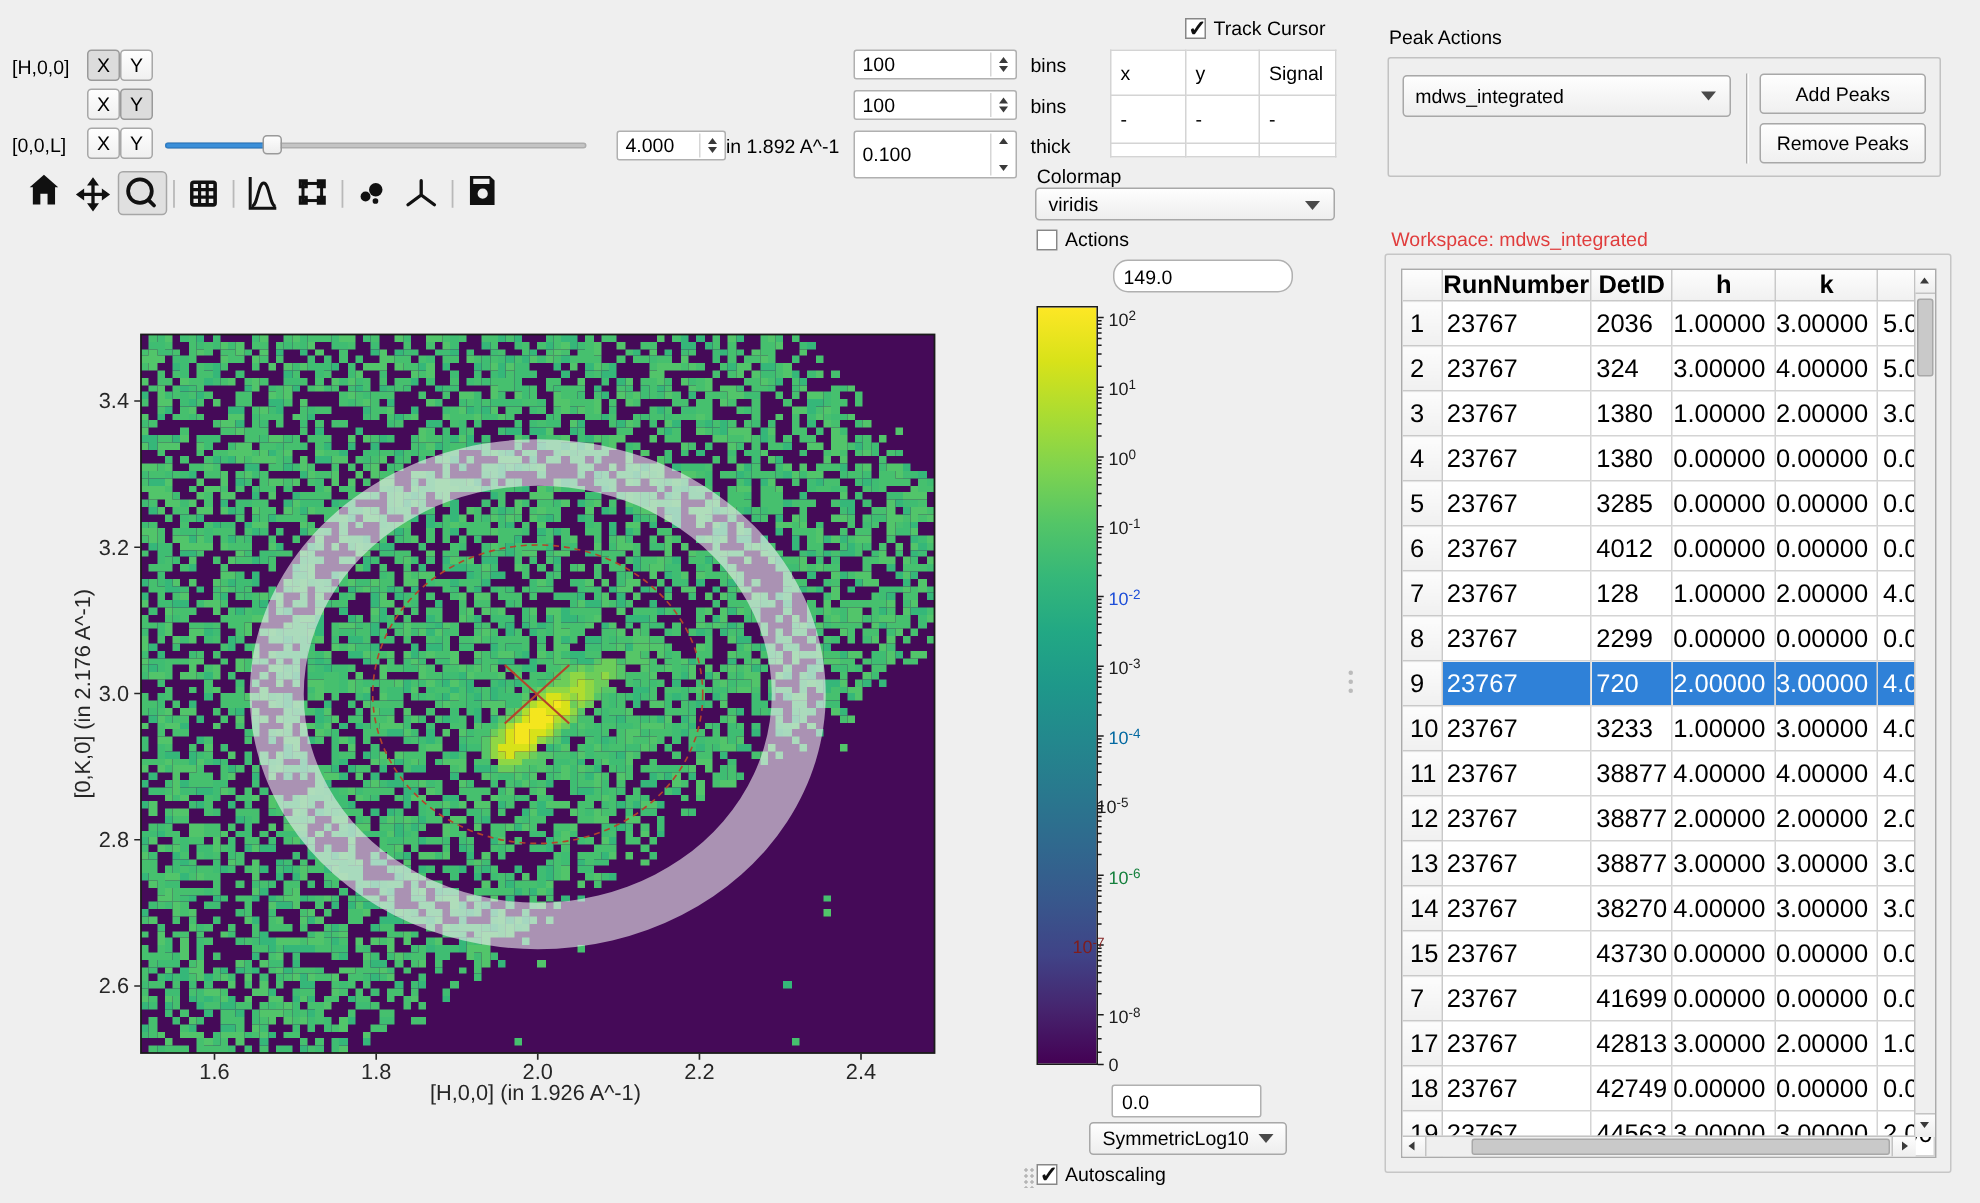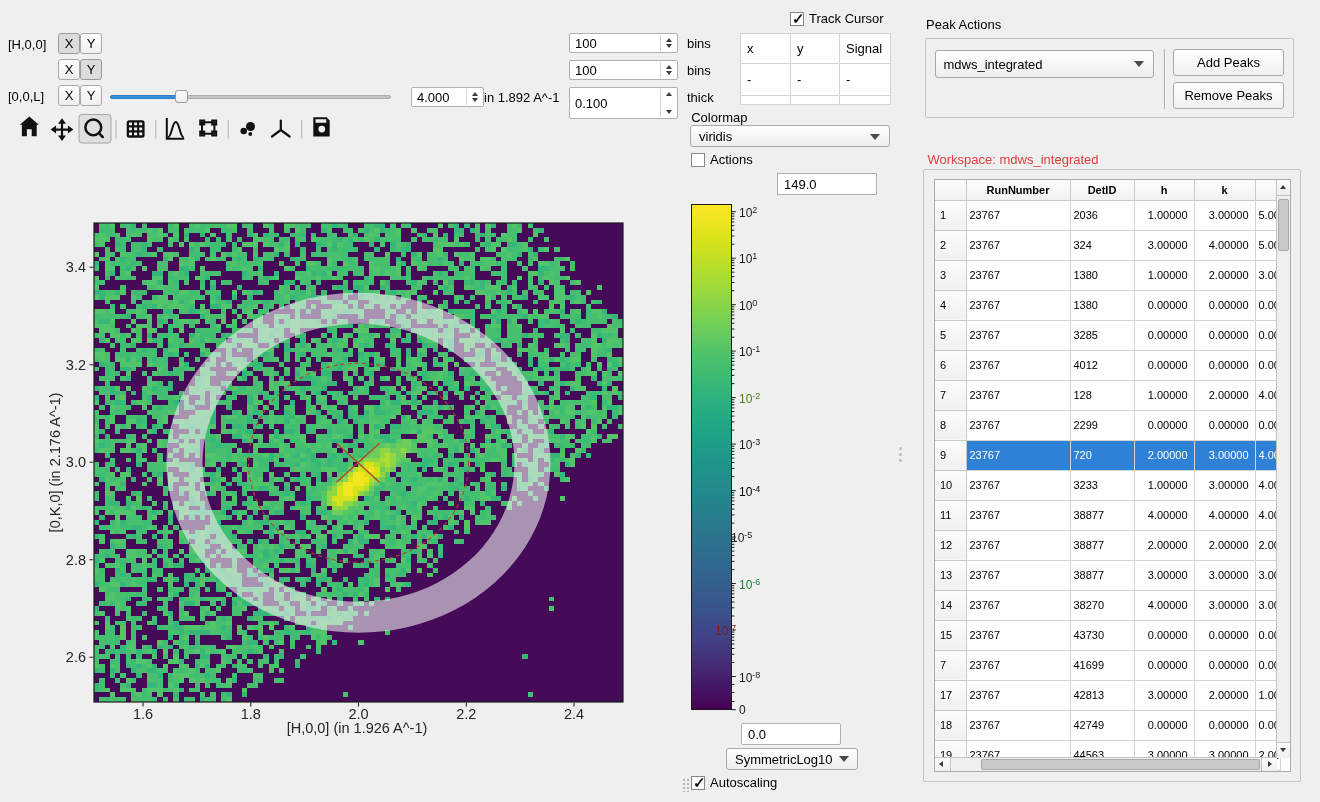--- a/index.html
+++ b/index.html
@@ -178,36 +178,36 @@
 
 <div class="abs" style="left:691.2px;top:110px;">Colormap</div>
 <div class="combo" style="left:690px;top:125px;width:200px;height:22px;">
     <span class="ct">viridis</span>
     <span class="ca" style="right:9px;"></span>
   </div>
 <div style="position:absolute;left:691px;top:152px;width:140px;height:16px;">
     <span class="cb"></span>
     <span style="position:absolute;left:19px;top:0px;">Actions</span>
   </div>
-<div class="abs" style="left:777px;top:173px;width:100px;height:22px;background:#fff;border:1px solid #b0b0b0;border-radius:0;">
+<div class="abs" style="left:742px;top:173px;width:120px;height:22px;background:#fff;border:1px solid #b0b0b0;border-radius:10px;">
     <span style="position:absolute;left:6px;top:3px;">149.0</span>
   </div>
 <div class="abs" style="left:691.2px;top:204.2px;width:40.6px;height:505.5px;border:1.2px solid #1b1b1b;background:linear-gradient(#fde725 0.0%,#d8e219 7.1%,#aadc32 14.3%,#7ed34f 21.4%,#53c567 28.6%,#35b779 35.7%,#22a884 42.9%,#1e988a 50.0%,#23888d 57.1%,#29788e 64.3%,#30688e 71.4%,#38578c 78.6%,#404387 85.7%,#46246e 92.9%,#440154 100.0%);"></div>
 <svg width="60" height="610" viewBox="0 0 60 610" style="position:absolute;left:690;top:200;">
     <g transform="translate(-690,-200)">
       <path stroke="#1b1b1b" stroke-width="1" d="M731.8 211.7h4M731.8 213.8h2.6M731.8 216.2h2.6M731.8 218.9h2.6M731.8 222.0h2.6M731.8 225.7h2.6M731.8 230.2h2.6M731.8 236.0h2.6M731.8 244.2h2.6M731.8 258.2h4M731.8 260.3h2.6M731.8 262.7h2.6M731.8 265.4h2.6M731.8 268.5h2.6M731.8 272.2h2.6M731.8 276.7h2.6M731.8 282.5h2.6M731.8 290.7h2.6M731.8 304.7h4M731.8 306.8h2.6M731.8 309.2h2.6M731.8 311.9h2.6M731.8 315.0h2.6M731.8 318.7h2.6M731.8 323.2h2.6M731.8 329.0h2.6M731.8 337.2h2.6M731.8 351.1h4M731.8 353.2h2.6M731.8 355.6h2.6M731.8 358.3h2.6M731.8 361.4h2.6M731.8 365.1h2.6M731.8 369.6h2.6M731.8 375.4h2.6M731.8 383.6h2.6M731.8 397.6h4M731.8 399.7h2.6M731.8 402.1h2.6M731.8 404.8h2.6M731.8 407.9h2.6M731.8 411.6h2.6M731.8 416.1h2.6M731.8 421.9h2.6M731.8 430.1h2.6M731.8 444.1h4M731.8 446.2h2.6M731.8 448.6h2.6M731.8 451.3h2.6M731.8 454.4h2.6M731.8 458.1h2.6M731.8 462.6h2.6M731.8 468.4h2.6M731.8 476.6h2.6M731.8 490.6h4M731.8 492.7h2.6M731.8 495.1h2.6M731.8 497.8h2.6M731.8 500.9h2.6M731.8 504.6h2.6M731.8 509.1h2.6M731.8 514.9h2.6M731.8 523.1h2.6M731.8 537.1h4M731.8 539.2h2.6M731.8 541.6h2.6M731.8 544.3h2.6M731.8 547.4h2.6M731.8 551.1h2.6M731.8 555.6h2.6M731.8 561.4h2.6M731.8 569.6h2.6M731.8 583.5h4M731.8 585.6h2.6M731.8 588.0h2.6M731.8 590.7h2.6M731.8 593.8h2.6M731.8 597.5h2.6M731.8 602.0h2.6M731.8 607.8h2.6M731.8 616.0h2.6M731.8 630.0h4M731.8 632.1h2.6M731.8 634.5h2.6M731.8 637.2h2.6M731.8 640.3h2.6M731.8 644.0h2.6M731.8 648.5h2.6M731.8 654.3h2.6M731.8 662.5h2.6M731.8 676.5h4M731.8 684.5h2.6M731.8 692.5h2.6M731.8 701.5h2.6M731.8 709.7h4"></path>
     </g>
   </svg>
 <div style="position:absolute;left:739px;top:205px;font-size:12px;color:#1b1b1b;">10<span style="font-size:9px;vertical-align:4px;">2</span></div>
 <div style="position:absolute;left:739px;top:251px;font-size:12px;color:#1b1b1b;">10<span style="font-size:9px;vertical-align:4px;">1</span></div>
 <div style="position:absolute;left:739px;top:298px;font-size:12px;color:#1b1b1b;">10<span style="font-size:9px;vertical-align:4px;">0</span></div>
 <div style="position:absolute;left:739px;top:344px;font-size:12px;color:#1b1b1b;">10<span style="font-size:9px;vertical-align:4px;">-1</span></div>
-<div style="position:absolute;left:739px;top:391px;font-size:12px;color:#4d7c0f;">10<span style="font-size:9px;vertical-align:4px;">-2</span></div>
+<div style="position:absolute;left:739px;top:391px;font-size:12px;color:#1d4ed8;">10<span style="font-size:9px;vertical-align:4px;">-2</span></div>
 <div style="position:absolute;left:739px;top:437px;font-size:12px;color:#1b1b1b;">10<span style="font-size:9px;vertical-align:4px;">-3</span></div>
-<div style="position:absolute;left:739px;top:484px;font-size:12px;color:#000000;">10<span style="font-size:9px;vertical-align:4px;">-4</span></div>
+<div style="position:absolute;left:739px;top:484px;font-size:12px;color:#0369a1;">10<span style="font-size:9px;vertical-align:4px;">-4</span></div>
 <div style="position:absolute;left:731px;top:530px;font-size:12px;color:#1b1b1b;">10<span style="font-size:9px;vertical-align:4px;">-5</span></div>
 <div style="position:absolute;left:739px;top:577px;font-size:12px;color:#15803d;">10<span style="font-size:9px;vertical-align:4px;">-6</span></div>
 <div style="position:absolute;left:715px;top:623px;font-size:12px;color:#7f1d1d;">10<span style="font-size:9px;vertical-align:4px;">-7</span></div>
 <div style="position:absolute;left:739px;top:670px;font-size:12px;color:#1b1b1b;">10<span style="font-size:9px;vertical-align:4px;">-8</span></div>
 <div style="position:absolute;left:739px;top:703px;font-size:12px;color:#1b1b1b;">0</div>
 <div class="abs" style="left:741px;top:722.5px;width:100px;height:22px;background:#fff;border:1px solid #b0b0b0;border-radius:2px;">
     <span style="position:absolute;left:6px;top:3px;">0.0</span>
   </div>
 <div class="combo" style="left:726px;top:747.5px;width:132px;height:22px;">
     <span class="ct">SymmetricLog10</span>
@@ -424,21 +424,21 @@
         <span class="la2"></span>
       </div>
 <div class="abs" style="left:46px;top:1px;width:279px;height:11px;background:#c9c9c9;border:1px solid #a8a8a8;border-radius:2px;"></div>
 <div class="abs" style="right:0;top:0;width:16px;height:13px;background:linear-gradient(#fdfdfd,#eee);border-left:1px solid #c3c3c3;">
         <span class="ra2"></span>
       </div>
 </div>
 </div>
 
 <style>
-table.tbl { border-collapse:collapse; table-layout:fixed; font-size:11px; }
+table.tbl { border-collapse:collapse; table-layout:fixed; font-size:17px; }
 table.tbl th { height:20px; background:linear-gradient(#fdfdfd,#f1f1f1);
   border:1px solid #c9c9c9; border-top:none; font-weight:bold; text-align:center; }
 table.tbl th:first-child { border-left:none; }
 table.tbl td { height:30px; border-bottom:1px solid #d4d4d4; border-right:1px solid #d4d4d4;
   padding:0 0 0 3px; white-space:nowrap; overflow:hidden; }
 table.tbl td.num { text-align:right; padding:0 6px 0 0; }
 table.tbl td.vh { background:linear-gradient(#fcfcfc,#f0f0f0); border-right:1px solid #c9c9c9;
   border-bottom:1px solid #c9c9c9; padding-left:5px; }
 table.tbl tr.sel td { background:#2f81d8; color:#fff; }
 table.tbl tr.sel td.vh { background:linear-gradient(#fcfcfc,#f0f0f0); color:#000; }

